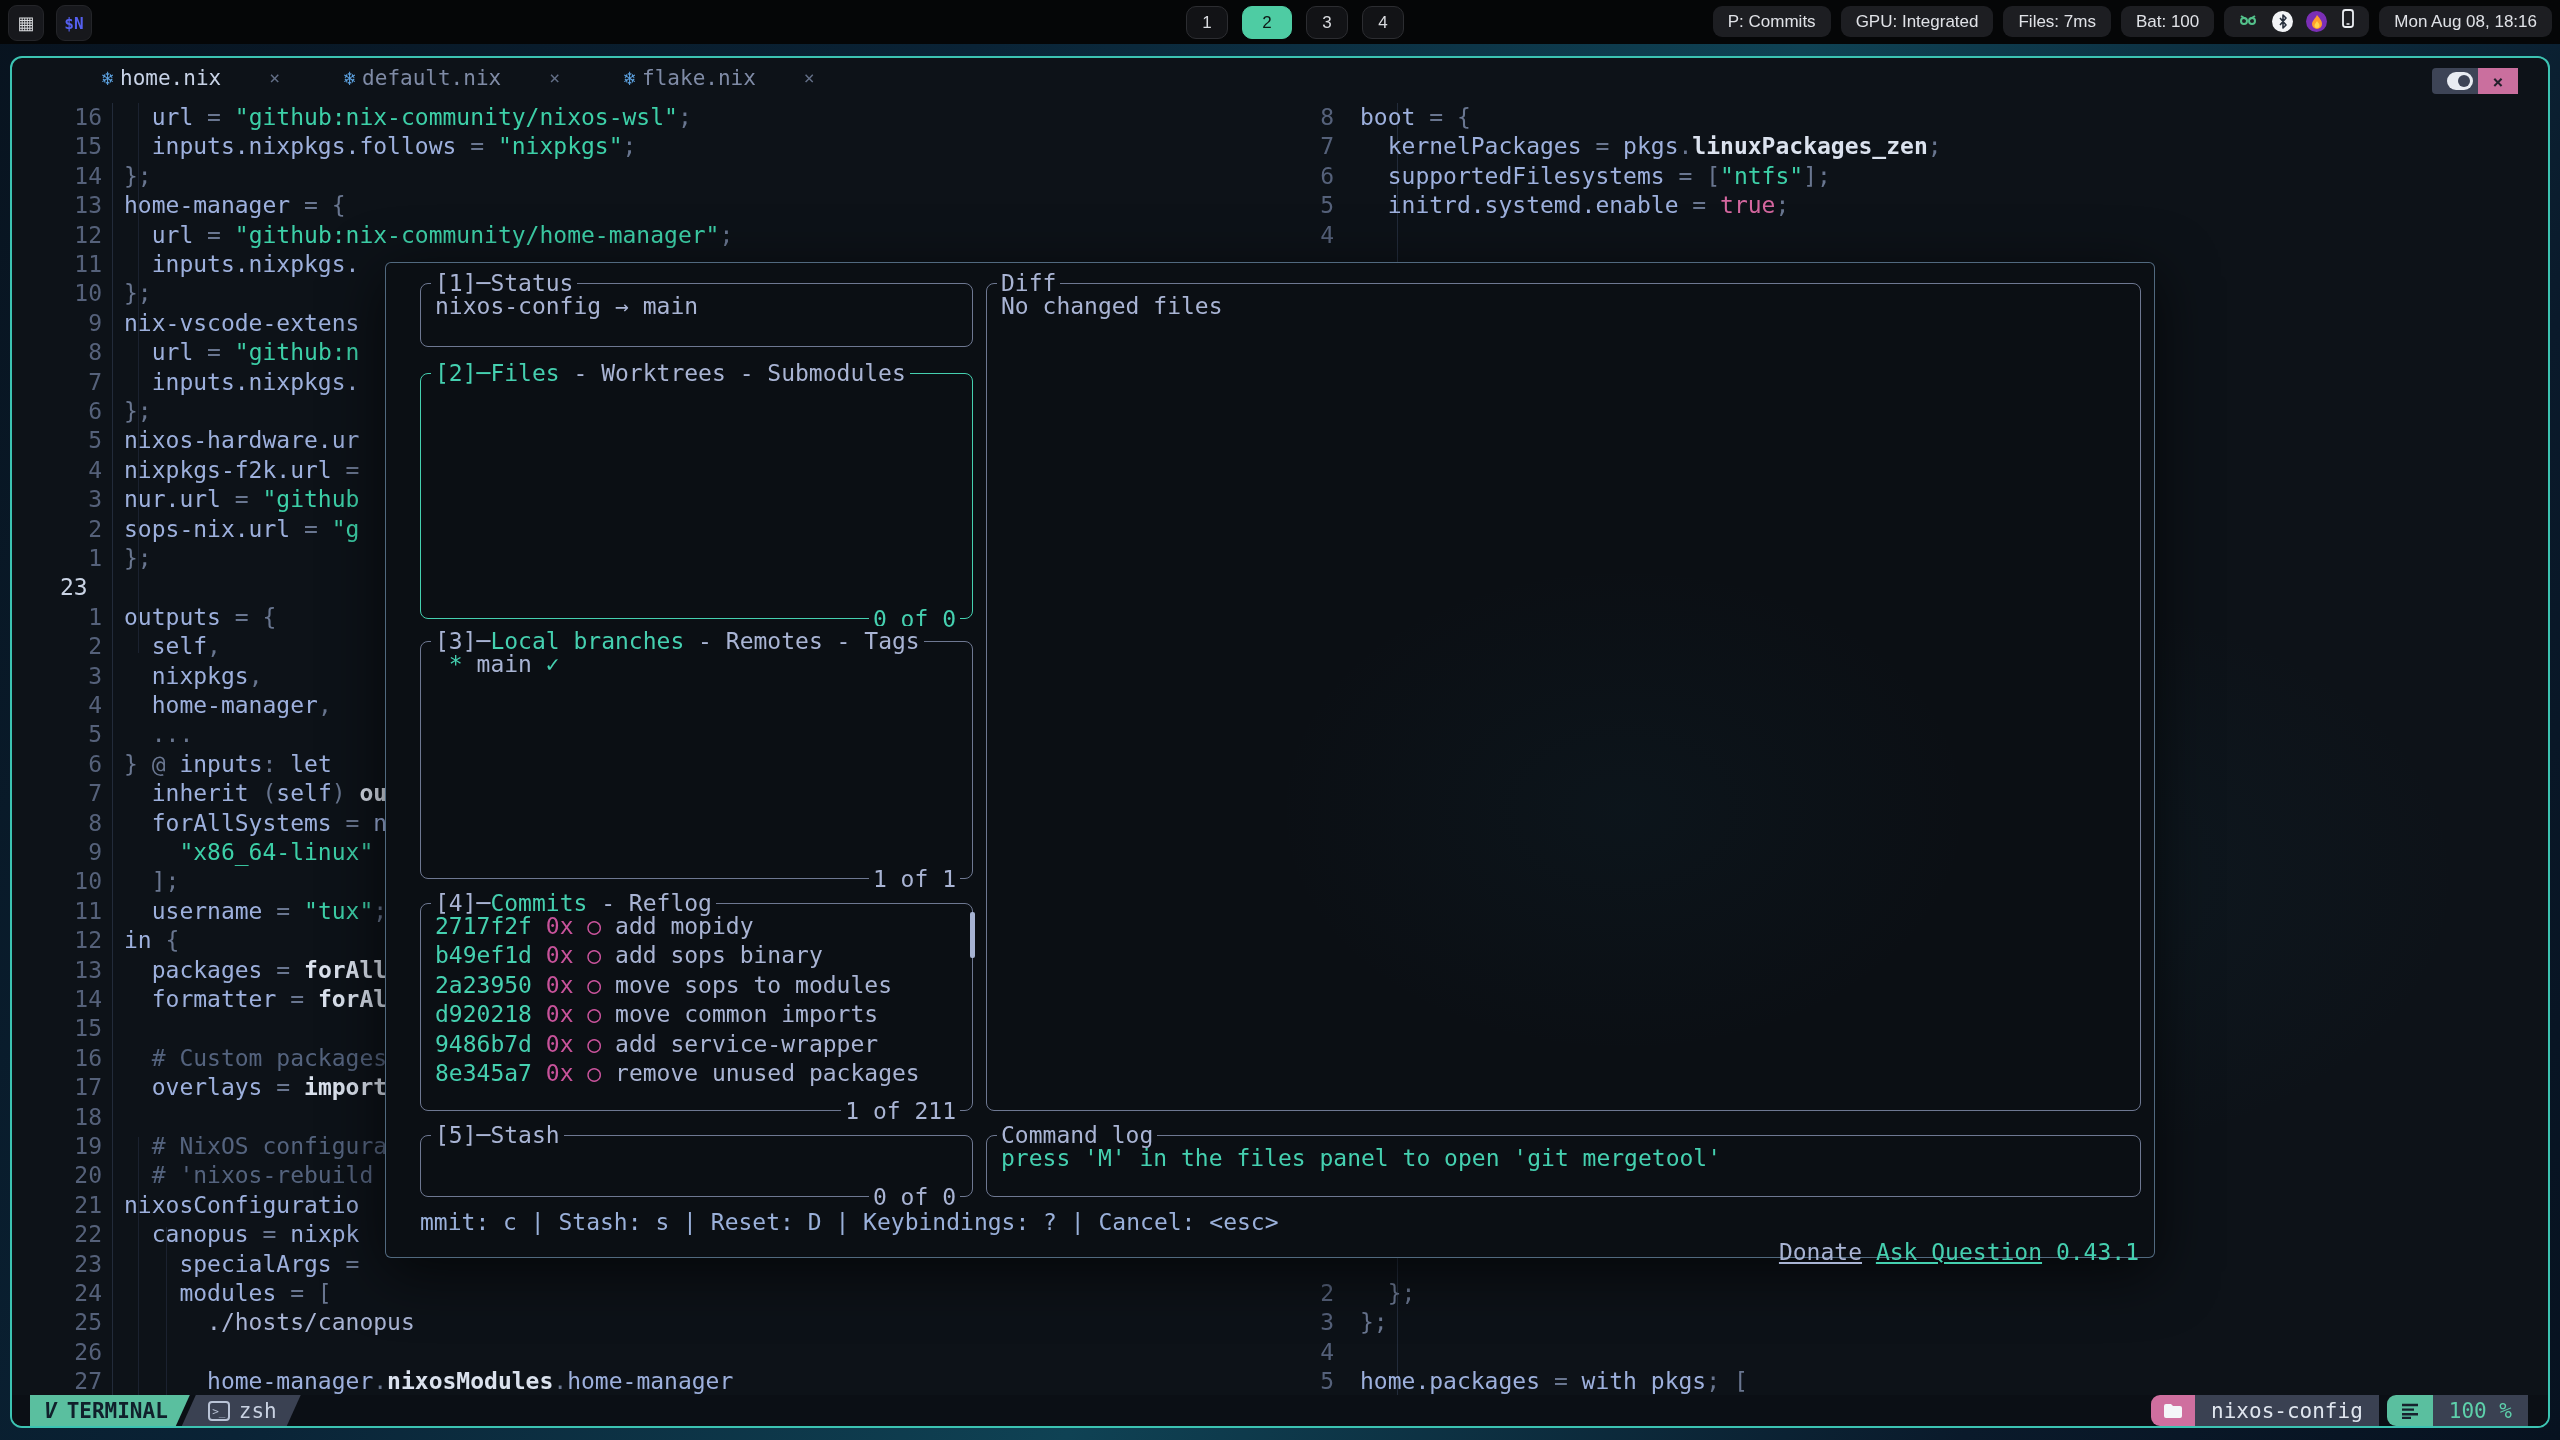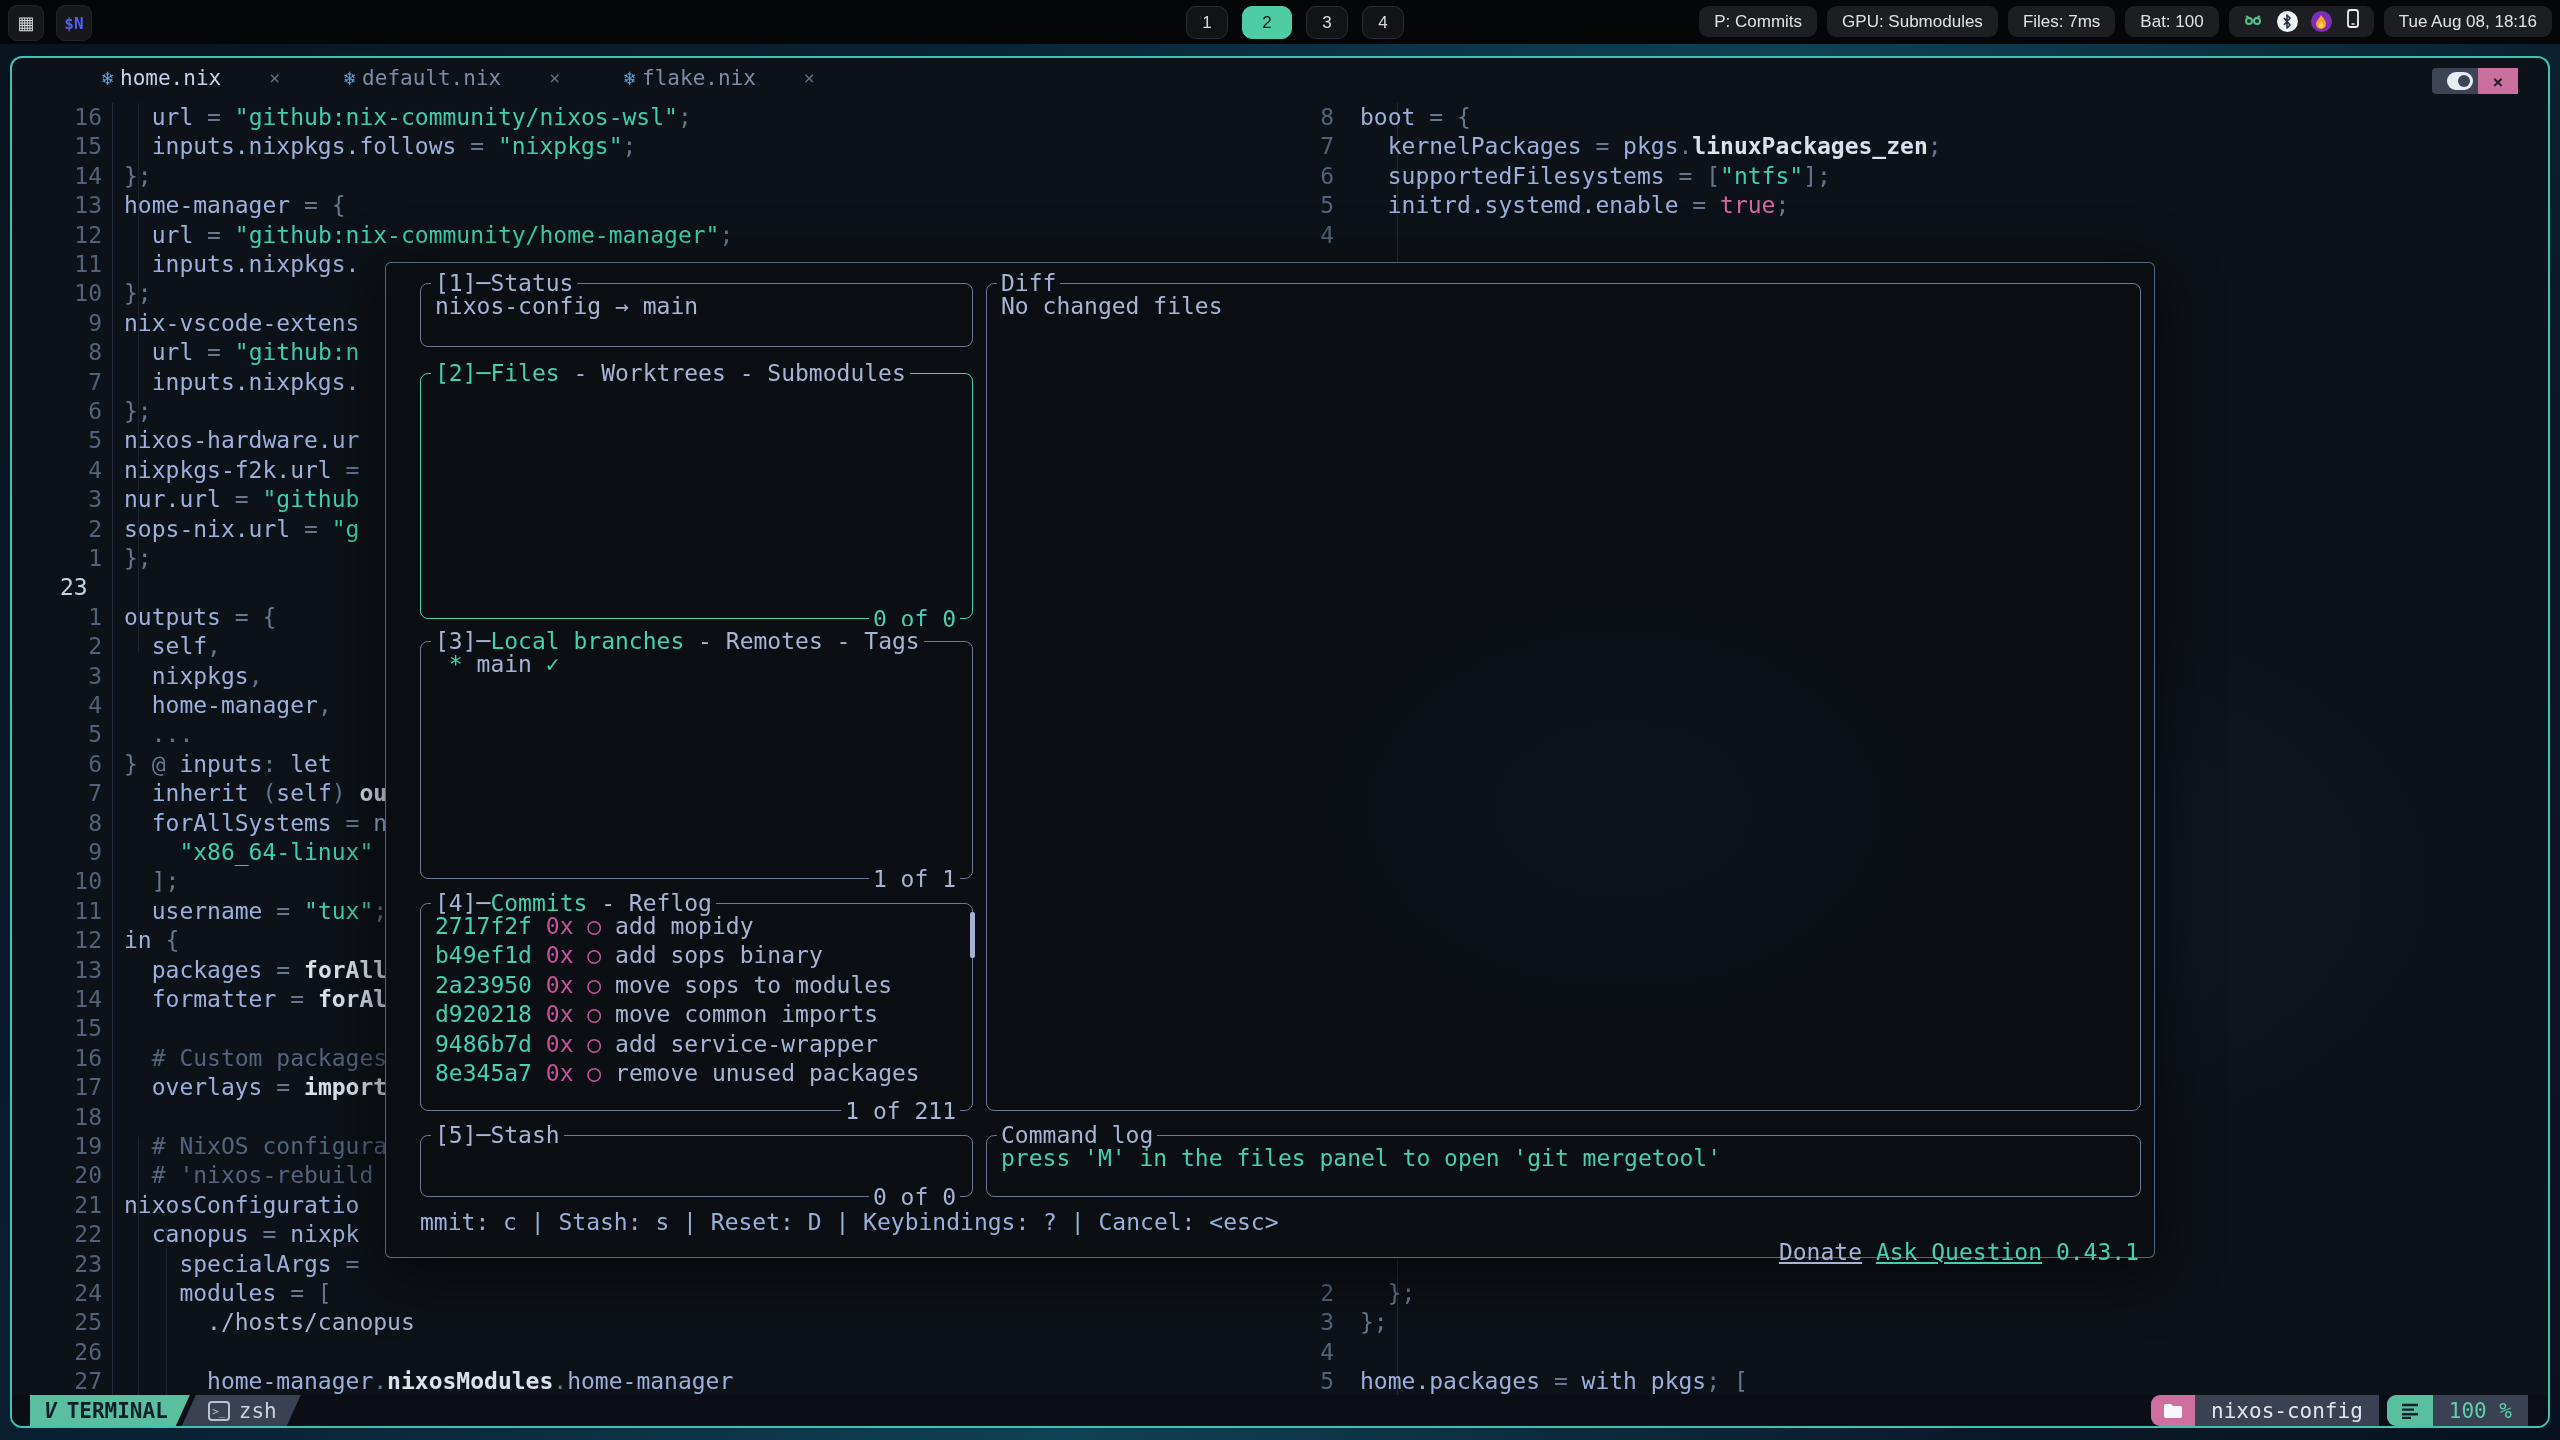--- a/index.html
+++ b/index.html
@@ -115,21 +115,21 @@
       <div class="ws">1</div>
       <div class="ws active">2</div>
       <div class="ws">3</div>
       <div class="ws">4</div>
     </div>
   <div id="tb-right">
     <div class="pill">
         <span>P: Commits</span>
       </div>
     <div class="pill">
-        <span>GPU: Submodules</span>
+        <span>GPU: Integrated</span>
       </div>
     <div class="pill">
         <span>Files: 7ms</span>
       </div>
     <div class="pill">
         <span>Bat: 100</span>
       </div>
     <div class="pill tray">
       <span>
         <svg width="22" height="22" viewBox="0 0 22 22">
@@ -150,21 +150,21 @@
           </svg>
       </span>
       <span>
         <svg width="16" height="22" viewBox="0 0 16 22">
             <rect x="3" y="2" width="10" height="17" rx="2.5" fill="none" stroke="#eceff3" stroke-width="1.8"></rect>
             <line x1="6.5" y1="16" x2="9.5" y2="16" stroke="#eceff3" stroke-width="1.5"></line>
           </svg>
       </span>
     </div>
     <div class="pill">
-        <span>Tue Aug 08, 18:16</span>
+        <span>Mon Aug 08, 18:16</span>
       </div>
   </div>
 </div>
 
 <div id="window">
   <div id="tabbar">
     <div class="tab active">
       <span class="snow">❄</span>
       <span class="tname">home.nix</span>
       <span class="tclose">×</span>

